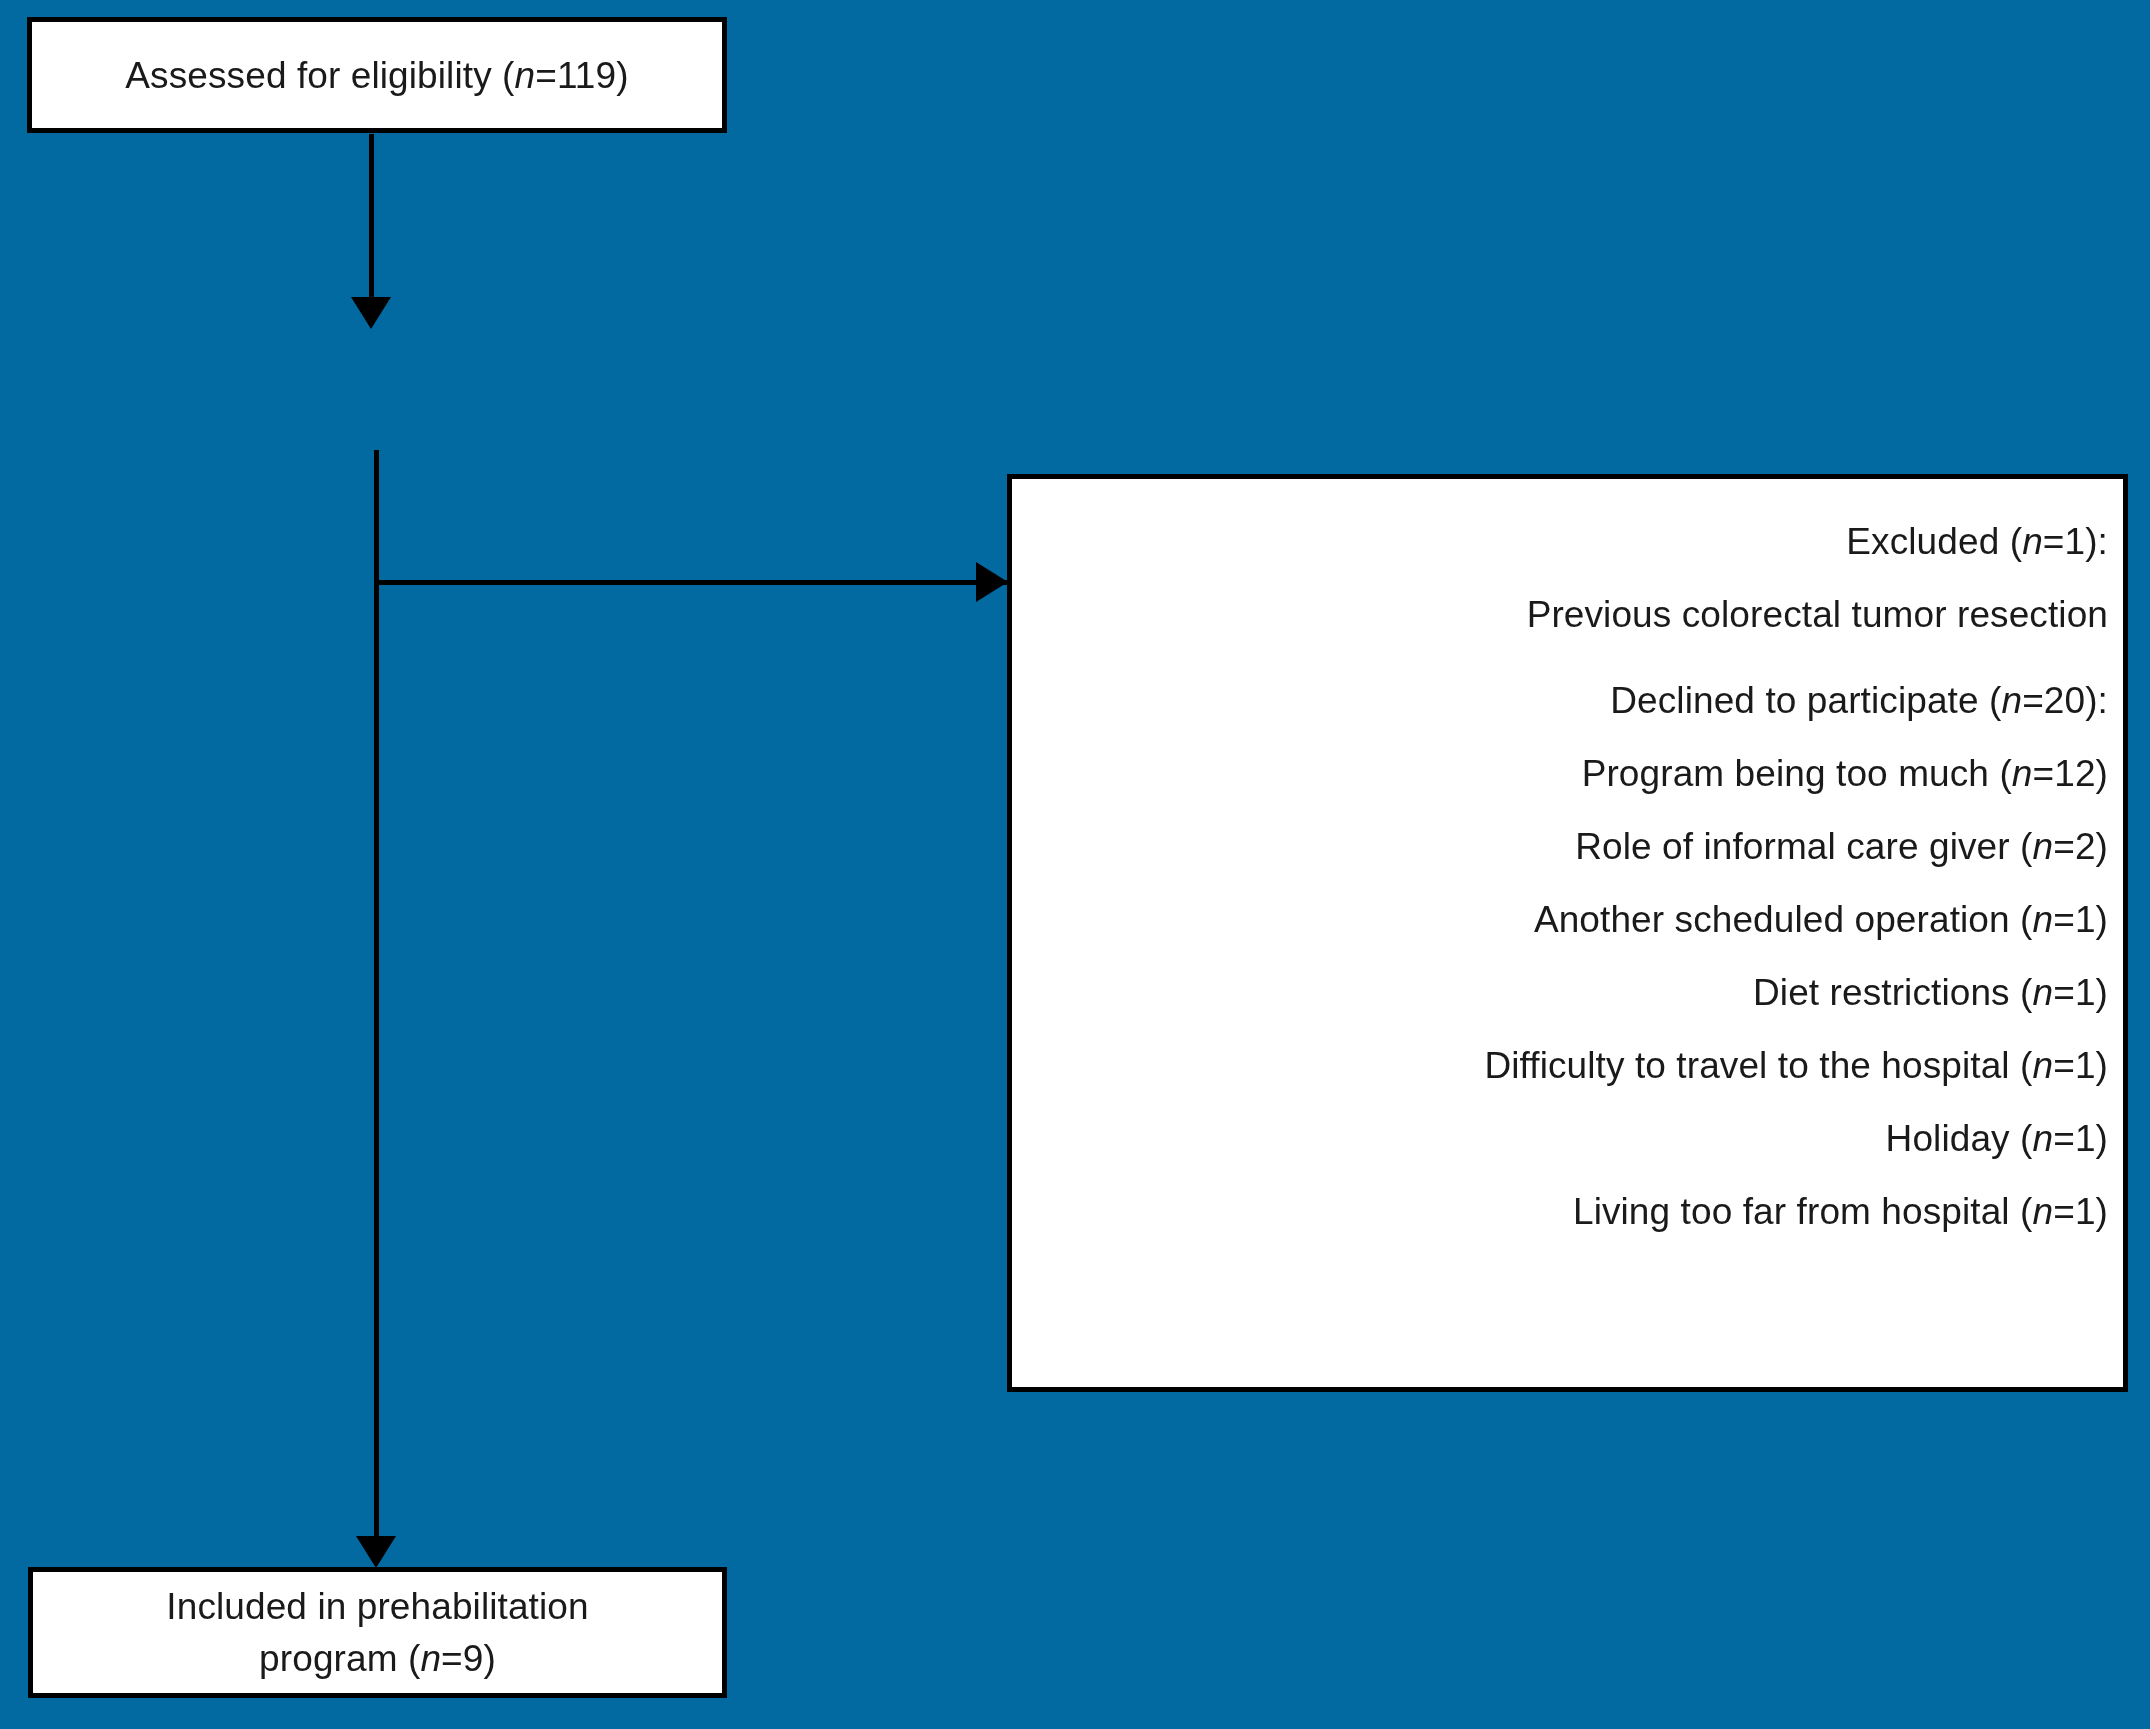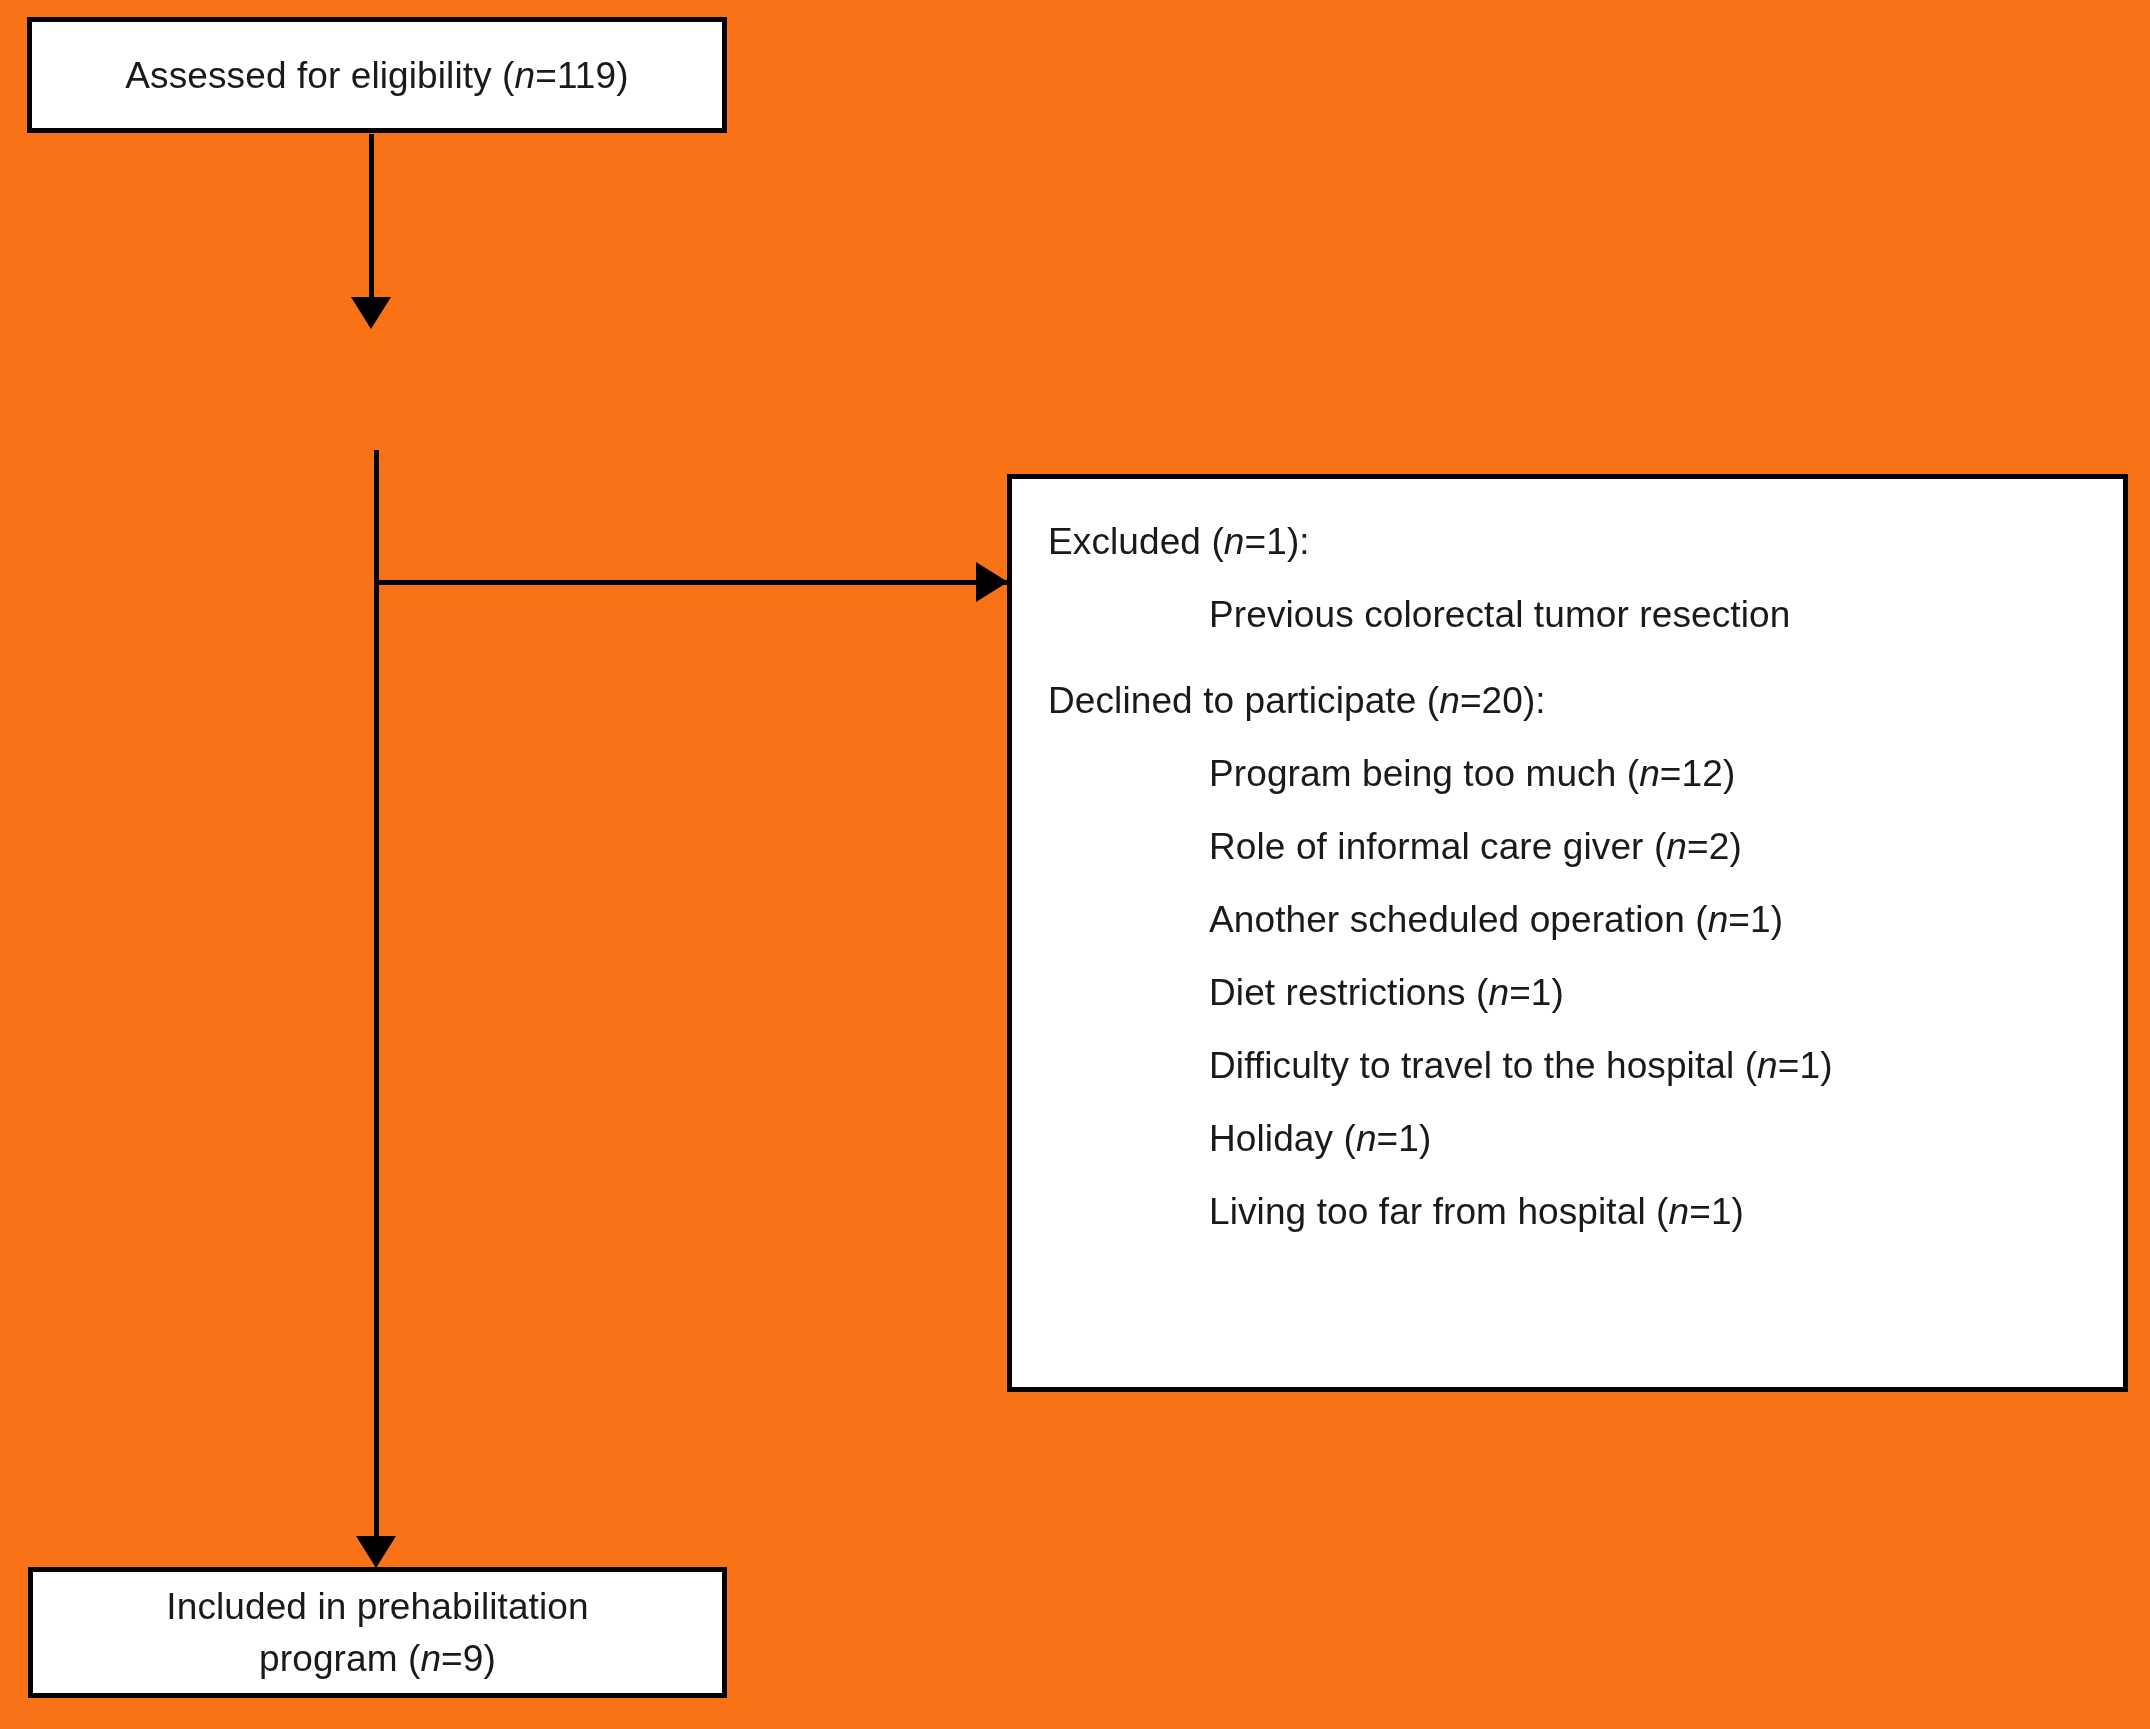--- a/index.html
+++ b/index.html
@@ -4,21 +4,21 @@
 <style>
   html, body {
     margin: 0;
     padding: 0;
     background: #ffffff;
   }
   #canvas {
     position: relative;
     width: 2151px;
     height: 1730px;
-    background: #f97316;
+    background: #0369a1;
     font-family: "Liberation Sans", sans-serif;
     overflow: hidden;
   }
 
   
   .flowbox {
     position: absolute;
     box-sizing: border-box;
     background: #ffffff;
     border: 5.3px solid #000000;
@@ -41,20 +41,21 @@
 
   
   #box-excluded {
     position: absolute;
     box-sizing: border-box;
     left: 1007px; top: 474px;
     width: 1121px; height: 918px;
     background: #ffffff;
     border: 5.3px solid #000000;
     padding: 44px 15px 15px 36px;
+    text-align: right;
   }
   .exc-line {
     font-size: 37px;
     line-height: 1.0;
     color: #1a1a1a;
     white-space: nowrap;
     margin: 0;
     letter-spacing: 0.1px;
   }
   .exc-head { margin-top: 0; }

